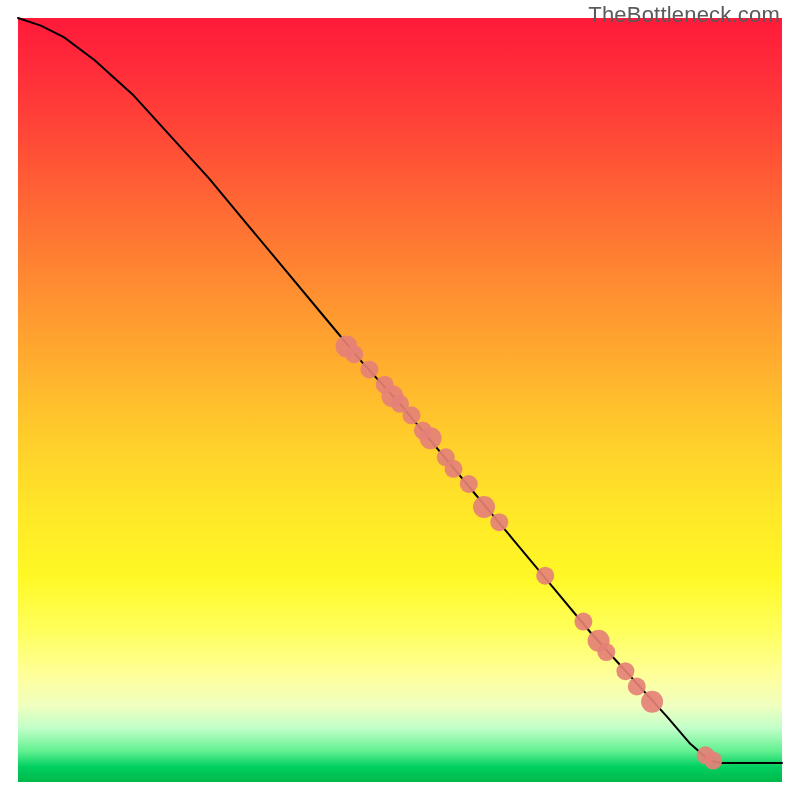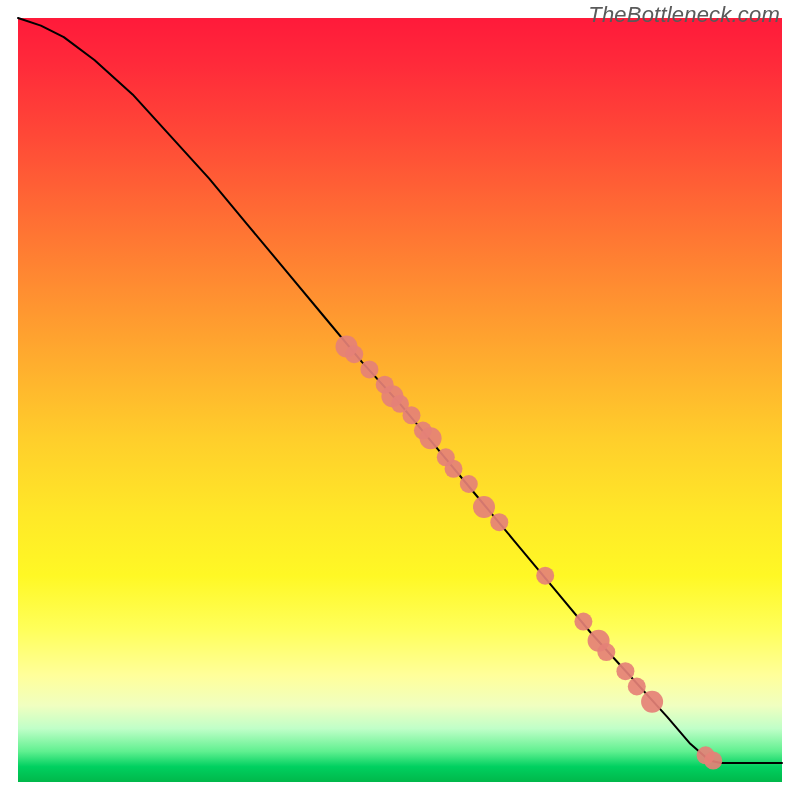--- a/index.html
+++ b/index.html
@@ -8,21 +8,20 @@
     width: 800px;
     height: 800px;
     overflow: hidden;
     background: #ffffff;
     font-family: Arial, Helvetica, sans-serif;
   }
   .canvas {
     position: relative;
     width: 800px;
     height: 800px;
-    font-style: italic;
   }
   .gradient-bg {
     position: absolute;
     left: 18px;
     top: 18px;
     width: 764px;
     height: 764px;
     background: linear-gradient(to bottom,
       #ff1a3a 0%,
       #ff2a3a 6%,

